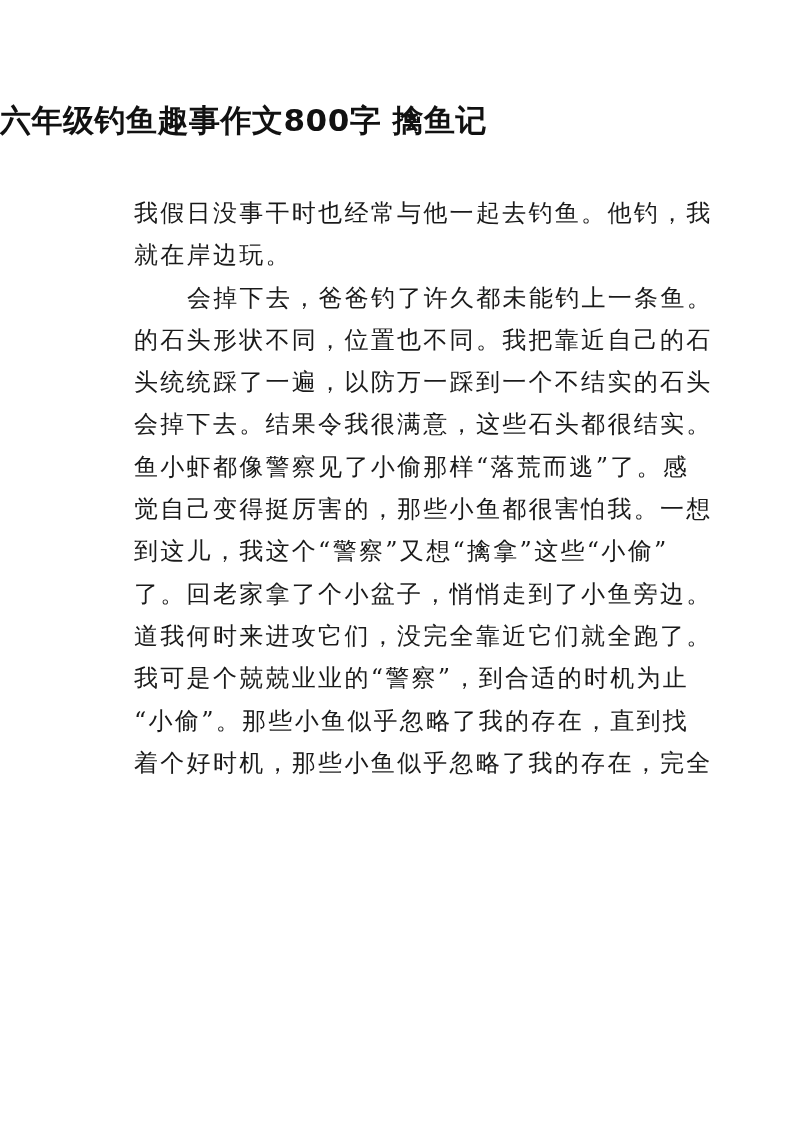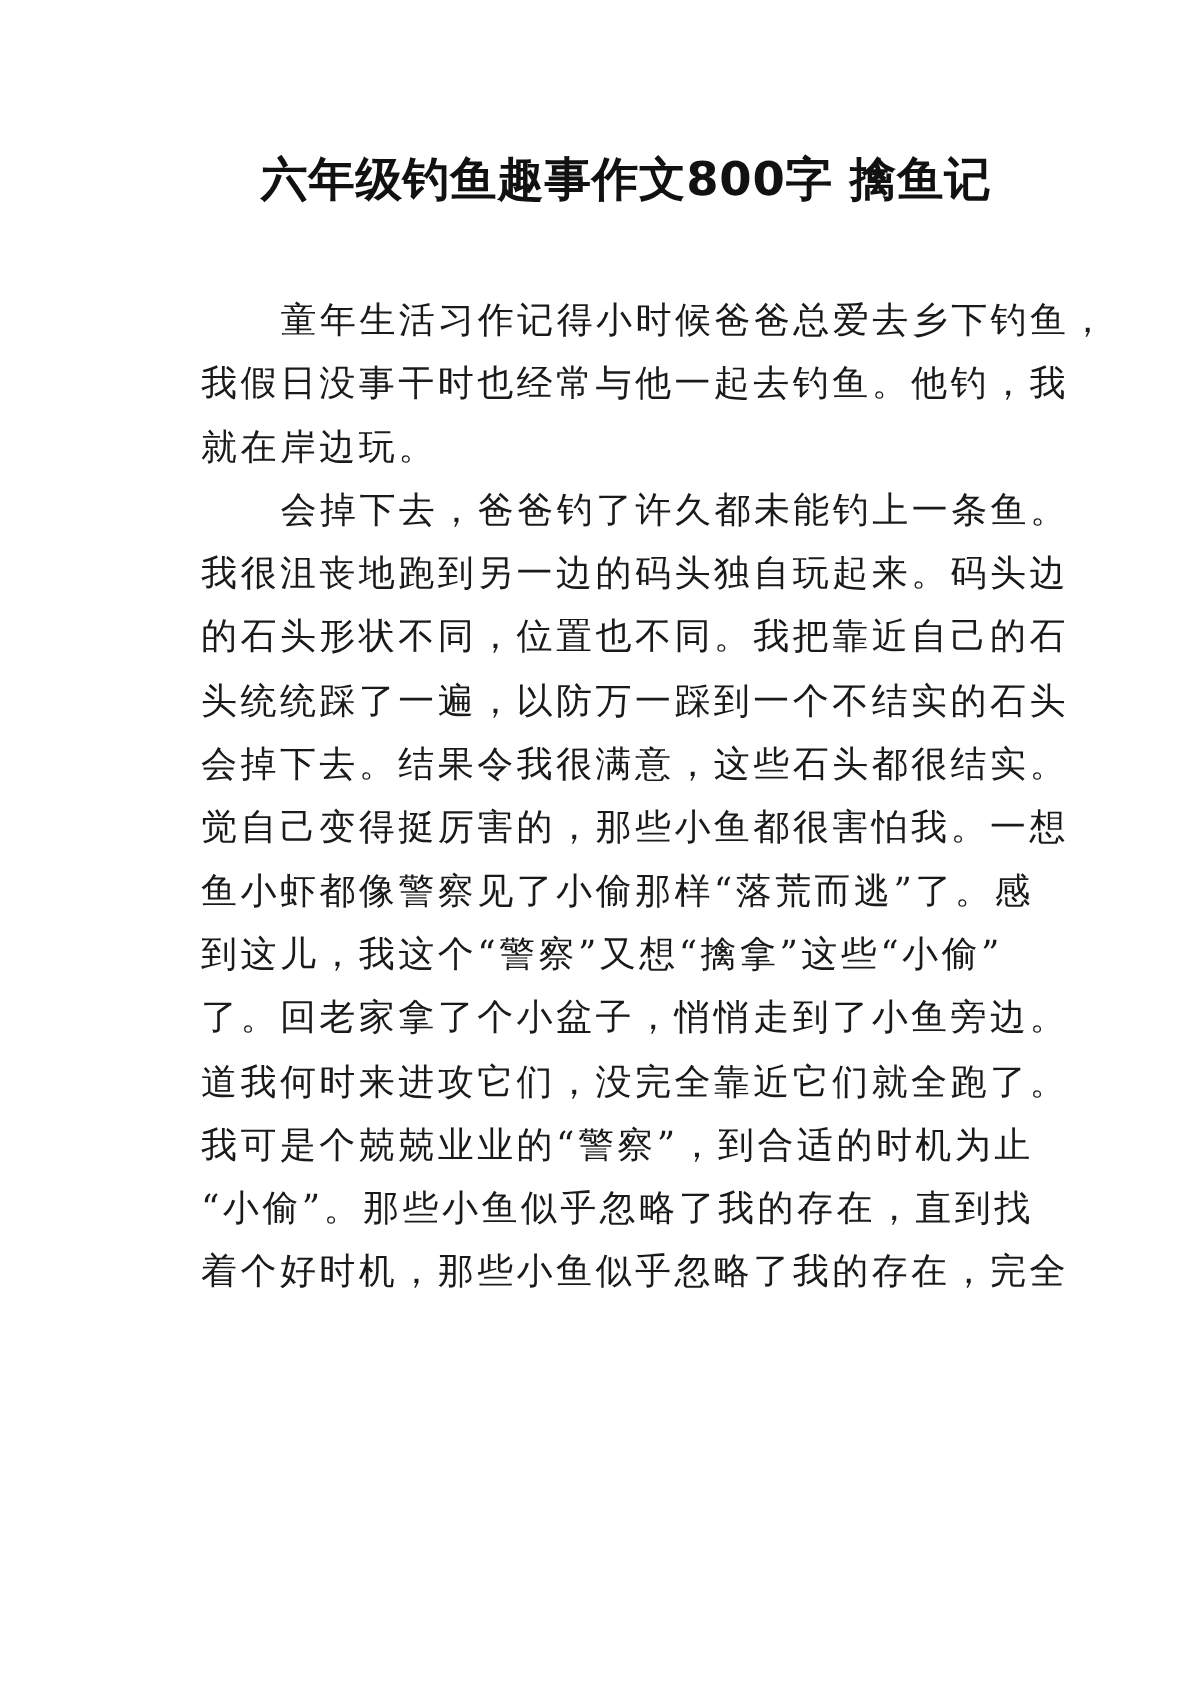--- a/index.html
+++ b/index.html
@@ -1,19 +1,19 @@
 <!DOCTYPE html>
 <html><head>
 <meta charset="utf-8">
 <style>
   html, body { margin: 0; padding: 0; background: #ffffff; }
   body { width: 800px; height: 1132px; position: relative; overflow: hidden; }
   .page { position: absolute; left: 0; top: 0; width: 800px; height: 1132px; background: #ffffff; }
   .title {
-    position: absolute; left: 0; top: 98px; width: 661px; text-align: right;
+    position: absolute; left: 0; top: 98px; width: 661px; text-align: left;
     font-family: "DejaVu Sans", "Liberation Sans", sans-serif;
     font-weight: bold; font-size: 31px; line-height: 44px; color: #111111;
     letter-spacing: 0.5px;
   }
   .body {
     position: absolute; left: 134px; top: 192px; width: 540px;
     font-family: "DejaVu Serif", "Liberation Serif", serif;
     font-size: 24px; color: #1a1a1a;
   }
   .line {
@@ -21,30 +21,28 @@
     letter-spacing: 2.3px;
   }
   .line.indent { padding-left: 53px; }
 </style>
 </head>
 <body>
 
 <div class="page">
   <div class="title">六年级钓鱼趣事作文800字  擒鱼记</div>
   <div class="body">
-    <div class="line indent">童年生活习作记得小时候爸爸总爱去乡下钓鱼，</div>
     <div class="line">我假日没事干时也经常与他一起去钓鱼。他钓，我</div>
     <div class="line">就在岸边玩。</div>
     <div class="line indent">会掉下去，爸爸钓了许久都未能钓上一条鱼。</div>
-    <div class="line">我很沮丧地跑到另一边的码头独自玩起来。码头边</div>
     <div class="line">的石头形状不同，位置也不同。我把靠近自己的石</div>
     <div class="line">头统统踩了一遍，以防万一踩到一个不结实的石头</div>
     <div class="line">会掉下去。结果令我很满意，这些石头都很结实。</div>
+    <div class="line">鱼小虾都像警察见了小偷那样“落荒而逃”了。感</div>
     <div class="line">觉自己变得挺厉害的，那些小鱼都很害怕我。一想</div>
-    <div class="line">鱼小虾都像警察见了小偷那样“落荒而逃”了。感</div>
     <div class="line">到这儿，我这个“警察”又想“擒拿”这些“小偷”</div>
     <div class="line">了。回老家拿了个小盆子，悄悄走到了小鱼旁边。</div>
     <div class="line">道我何时来进攻它们，没完全靠近它们就全跑了。</div>
     <div class="line">我可是个兢兢业业的“警察”，到合适的时机为止</div>
     <div class="line">“小偷”。那些小鱼似乎忽略了我的存在，直到找</div>
     <div class="line">着个好时机，那些小鱼似乎忽略了我的存在，完全</div>
   </div>
 </div>
 
 </body></html>

